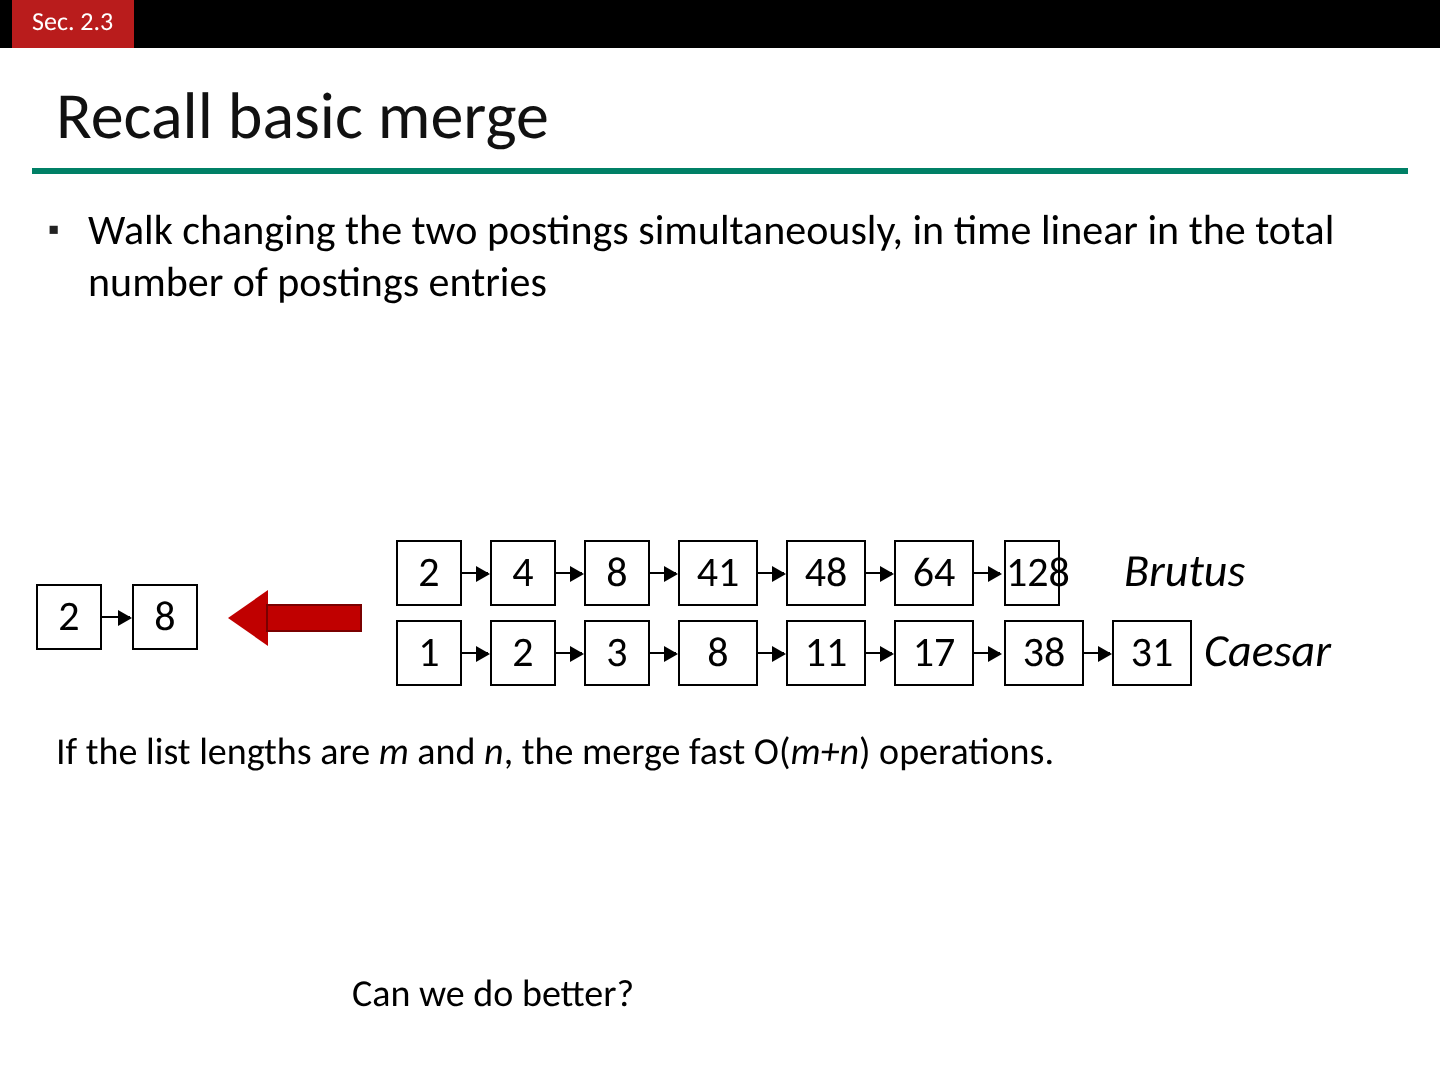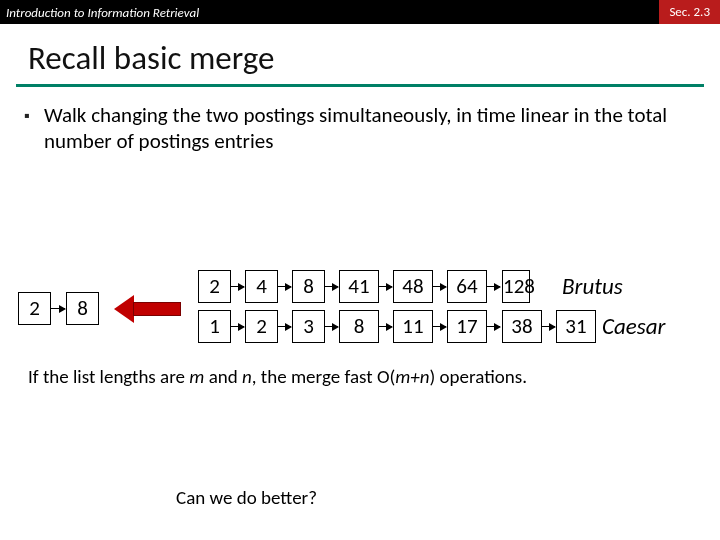--- a/index.html
+++ b/index.html
@@ -87,21 +87,20 @@
   .complexity .mvar, .qa .mvar { font-style: italic; }
   .qa {
     position: absolute; left: 176px; top: 444px;
     font-size: 19px; width: 460px; line-height: 1.22; margin-top: 42px;
   }
 </style>
 </head>
 <body>
 
 <div class="topbar">
-  <span>Introduction to Information Retrieval</span>
   <span class="sec-tag">Sec. 2.3</span>
 </div>
 
 <h1 class="title">Recall basic merge</h1>
 <hr class="title-rule">
 
 <div class="bullet-block">Walk changing the two postings simultaneously, in time linear in the total number of postings entries</div>
 
 <div class="diagram">
 

